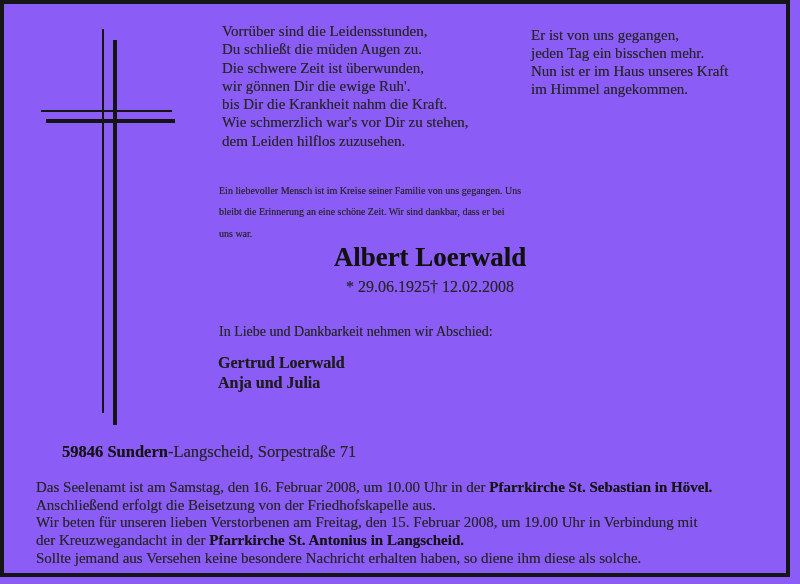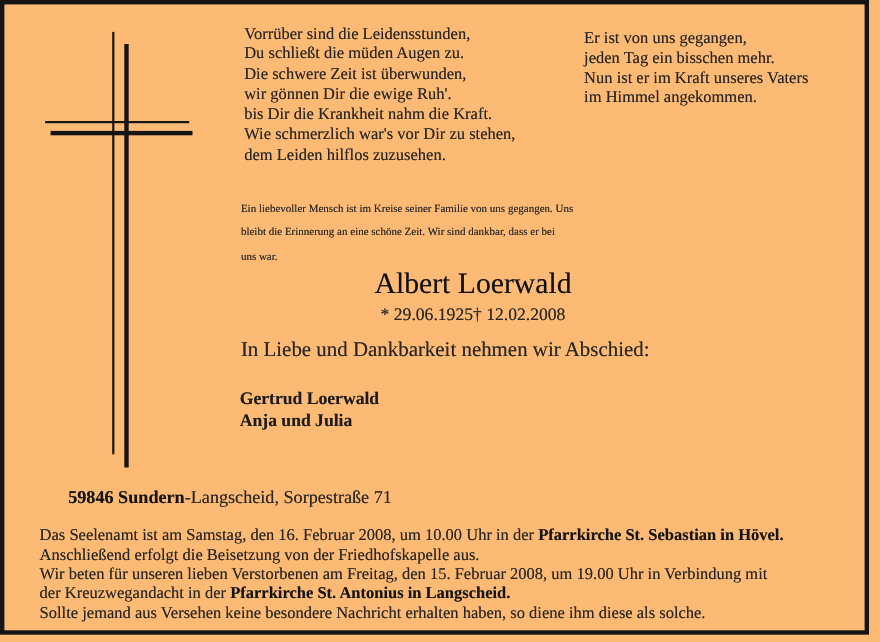--- a/index.html
+++ b/index.html
@@ -1,19 +1,19 @@
 <!DOCTYPE html>
 <html lang="de"><head>
 <meta charset="utf-8">
 <style>
   html,body{margin:0;padding:0;background:#ffffff;}
   #page{
     position:relative;
     width:800px;height:584px;
-    background:#fdba74;
+    background:#8b5cf6;
     font-family:"Liberation Serif", serif;
     color:#262626;
     overflow:hidden;
   }
   .frame{
     position:absolute;left:0;top:0;
     width:790px;height:577px;
     border:4px solid #151515;
     box-sizing:border-box;
   }
@@ -24,28 +24,28 @@
   .cross-h-thin {left:41px;top:110px;width:131px;height:2px;}
   .cross-h-thick{left:46px;top:119px;width:129px;height:4px;}
 
   .txt{position:absolute;white-space:nowrap;text-shadow:0 0 .35px rgba(30,30,30,.55);}
   .verse-left {left:222px;top:22px;font-size:15px;line-height:18.3px;}
   .verse-right{left:531px;top:26px;font-size:15px;line-height:18px;}
   .tribute{left:219px;top:180px;font-size:10px;line-height:21.3px;}
   .name{
     left:220px;top:242px;width:420px;
     margin:0;text-align:center;
-    font-size:27px;line-height:30px;font-weight:normal;color:#111111;
+    font-size:27px;line-height:30px;font-weight:bold;color:#111111;
   }
   .dates{
     left:220px;top:278px;width:420px;
     display:flex;justify-content:center;
     font-size:16px;
   }
-  .farewell{left:219px;top:308px;font-size:19px;}
+  .farewell{left:219px;top:324px;font-size:14px;}
   .mourners{left:218px;top:353px;font-size:16px;font-weight:bold;line-height:19.7px;color:#1c1c1c;}
   .address{left:42px;top:442px;font-size:16.5px;}
   .address b{color:#141414;margin-left:20px;}
   .details{left:36px;top:479px;font-size:15px;line-height:17.7px;}
   .details b{color:#141414;}
   .dline{display:block;}
 </style>
 </head>
 <body>
 
@@ -66,21 +66,21 @@
     <div>Die schwere Zeit ist überwunden,</div>
     <div>wir gönnen Dir die ewige Ruh'.</div>
     <div>bis Dir die Krankheit nahm die Kraft.</div>
     <div>Wie schmerzlich war's vor Dir zu stehen,</div>
     <div>dem Leiden hilflos zuzusehen.</div>
   </div>
 
   <div class="txt verse-right">
     <div>Er ist von uns gegangen,</div>
     <div>jeden Tag ein bisschen mehr.</div>
-    <div>Nun ist er im Kraft unseres Vaters</div>
+    <div>Nun ist er im Haus unseres Kraft</div>
     <div>im Himmel angekommen.</div>
   </div>
 
   <div class="txt tribute">
     <div>Ein liebevoller Mensch ist im Kreise seiner Familie von uns gegangen. Uns</div>
     <div>bleibt die Erinnerung an eine schöne Zeit. Wir sind dankbar, dass er bei</div>
     <div>uns war.</div>
   </div>
 
   <h1 class="txt name">Albert Loerwald</h1>

